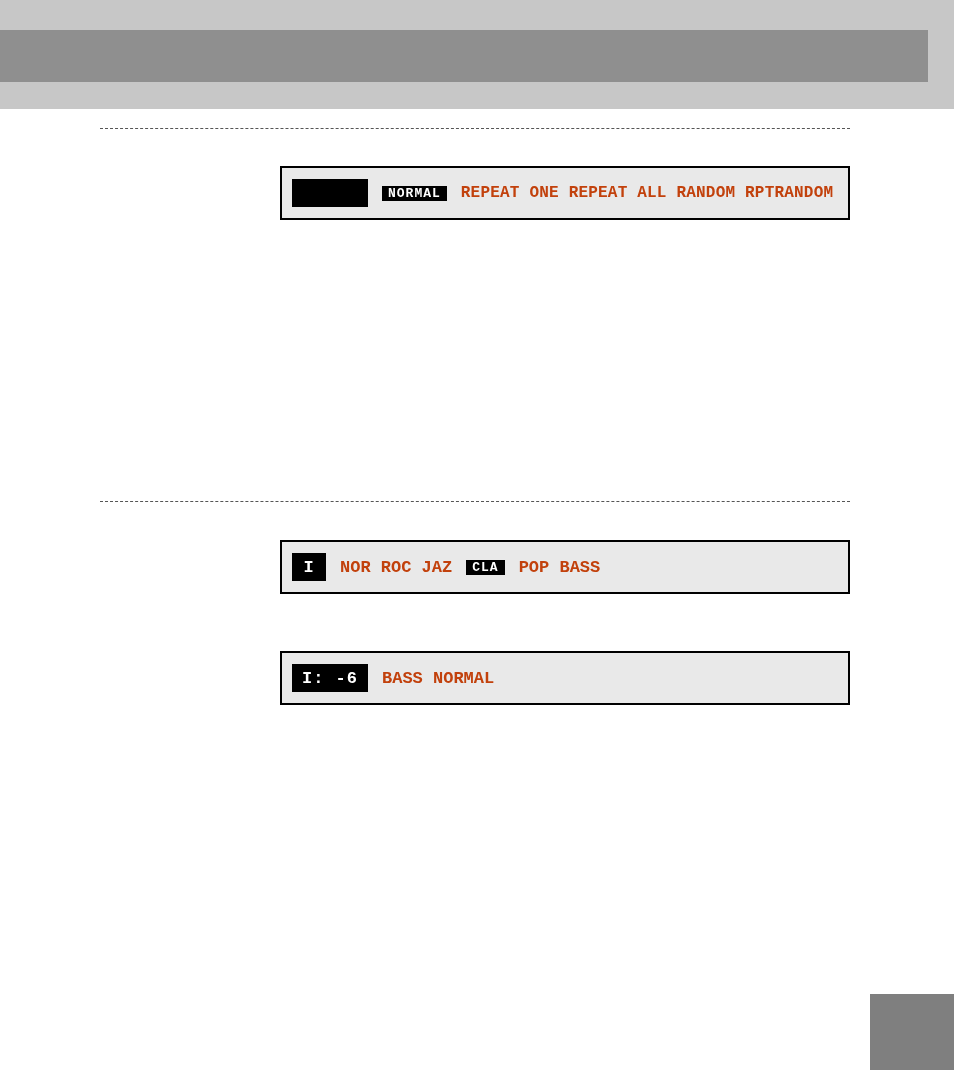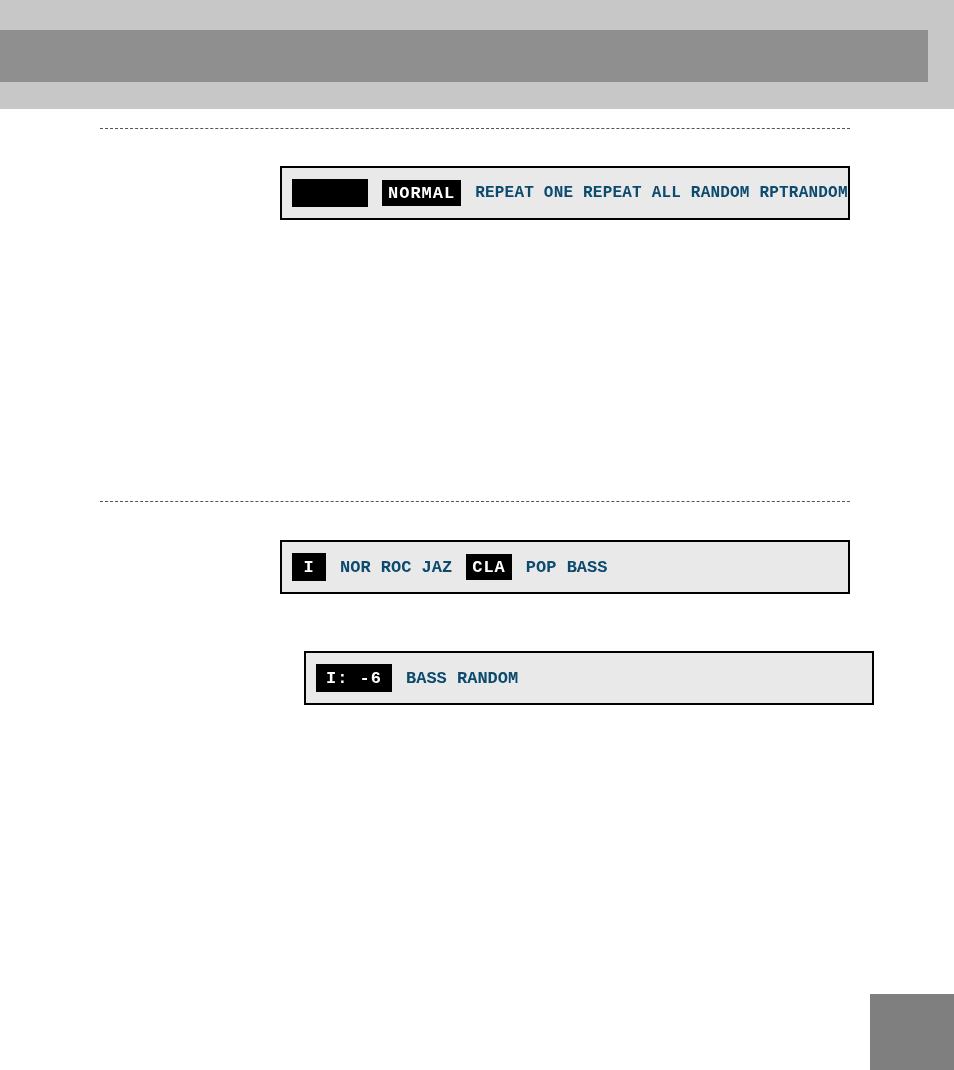--- a/index.html
+++ b/index.html
@@ -9,36 +9,36 @@
   .hr{position:absolute;left:100px;width:750px;border-top:1px dashed #555;}
   .hr1{top:128px;}
   .hr2{top:501px;}
   .lcd{
     position:absolute;left:280px;width:570px;height:54px;
     background:#e9e9e9;border:2px solid #000;box-sizing:border-box;
     display:flex;align-items:center;padding:0 10px;gap:14px;
   }
   .lcd1{top:166px;}
   .lcd2{top:540px;}
-  .lcd3{top:651px;margin-left:24px;}
+  .lcd3{top:651px;}
   .lcd-tag-black{
     display:inline-flex;align-items:center;justify-content:center;
     background:#000;color:#fff;font-family:'Courier New',monospace;
     font-weight:bold;letter-spacing:1px;font-size:17px;
     height:28px;padding:0 8px;min-width:60px;
   }
   .lcd-tag-small{min-width:22px;padding:0 6px;}
   .lcd-sel{
     display:inline-flex;align-items:center;justify-content:center;
     background:#000;color:#fff;font-family:'Courier New',monospace;
-    font-weight:bold;letter-spacing:1px;font-size:17px;
-    height:26px;padding:0 6px;
+    font-weight:bold;letter-spacing:1px;font-size:13px;
+    height:15px;padding:0 6px;
   }
   .lcd-txt{
-    font-family:'Courier New',monospace;font-weight:bold;color:#0c4a6e;
+    font-family:'Courier New',monospace;font-weight:bold;color:#c2410c;
     letter-spacing:0px;font-size:17px;white-space:nowrap;
   }
   .lcd-txt-sm{font-size:16px;letter-spacing:0.2px;}
   .pg-box{
     position:absolute;right:0;bottom:0;width:84px;height:76px;
     background:#7f7f7f;
   }
 </style>
 </head>
 <body>
@@ -59,17 +59,17 @@
 
   <div class="lcd lcd2">
     <span class="lcd-tag-black lcd-tag-small">I</span>
     <span class="lcd-txt">NOR ROC JAZ</span>
     <span class="lcd-sel">CLA</span>
     <span class="lcd-txt">POP BASS</span>
   </div>
 
   <div class="lcd lcd3">
     <span class="lcd-tag-black">I: -6</span>
-    <span class="lcd-txt">BASS   RANDOM</span>
+    <span class="lcd-txt">BASS   NORMAL</span>
   </div>
 
   <div class="pg-box"></div>
 </div>
 
 </body></html>

